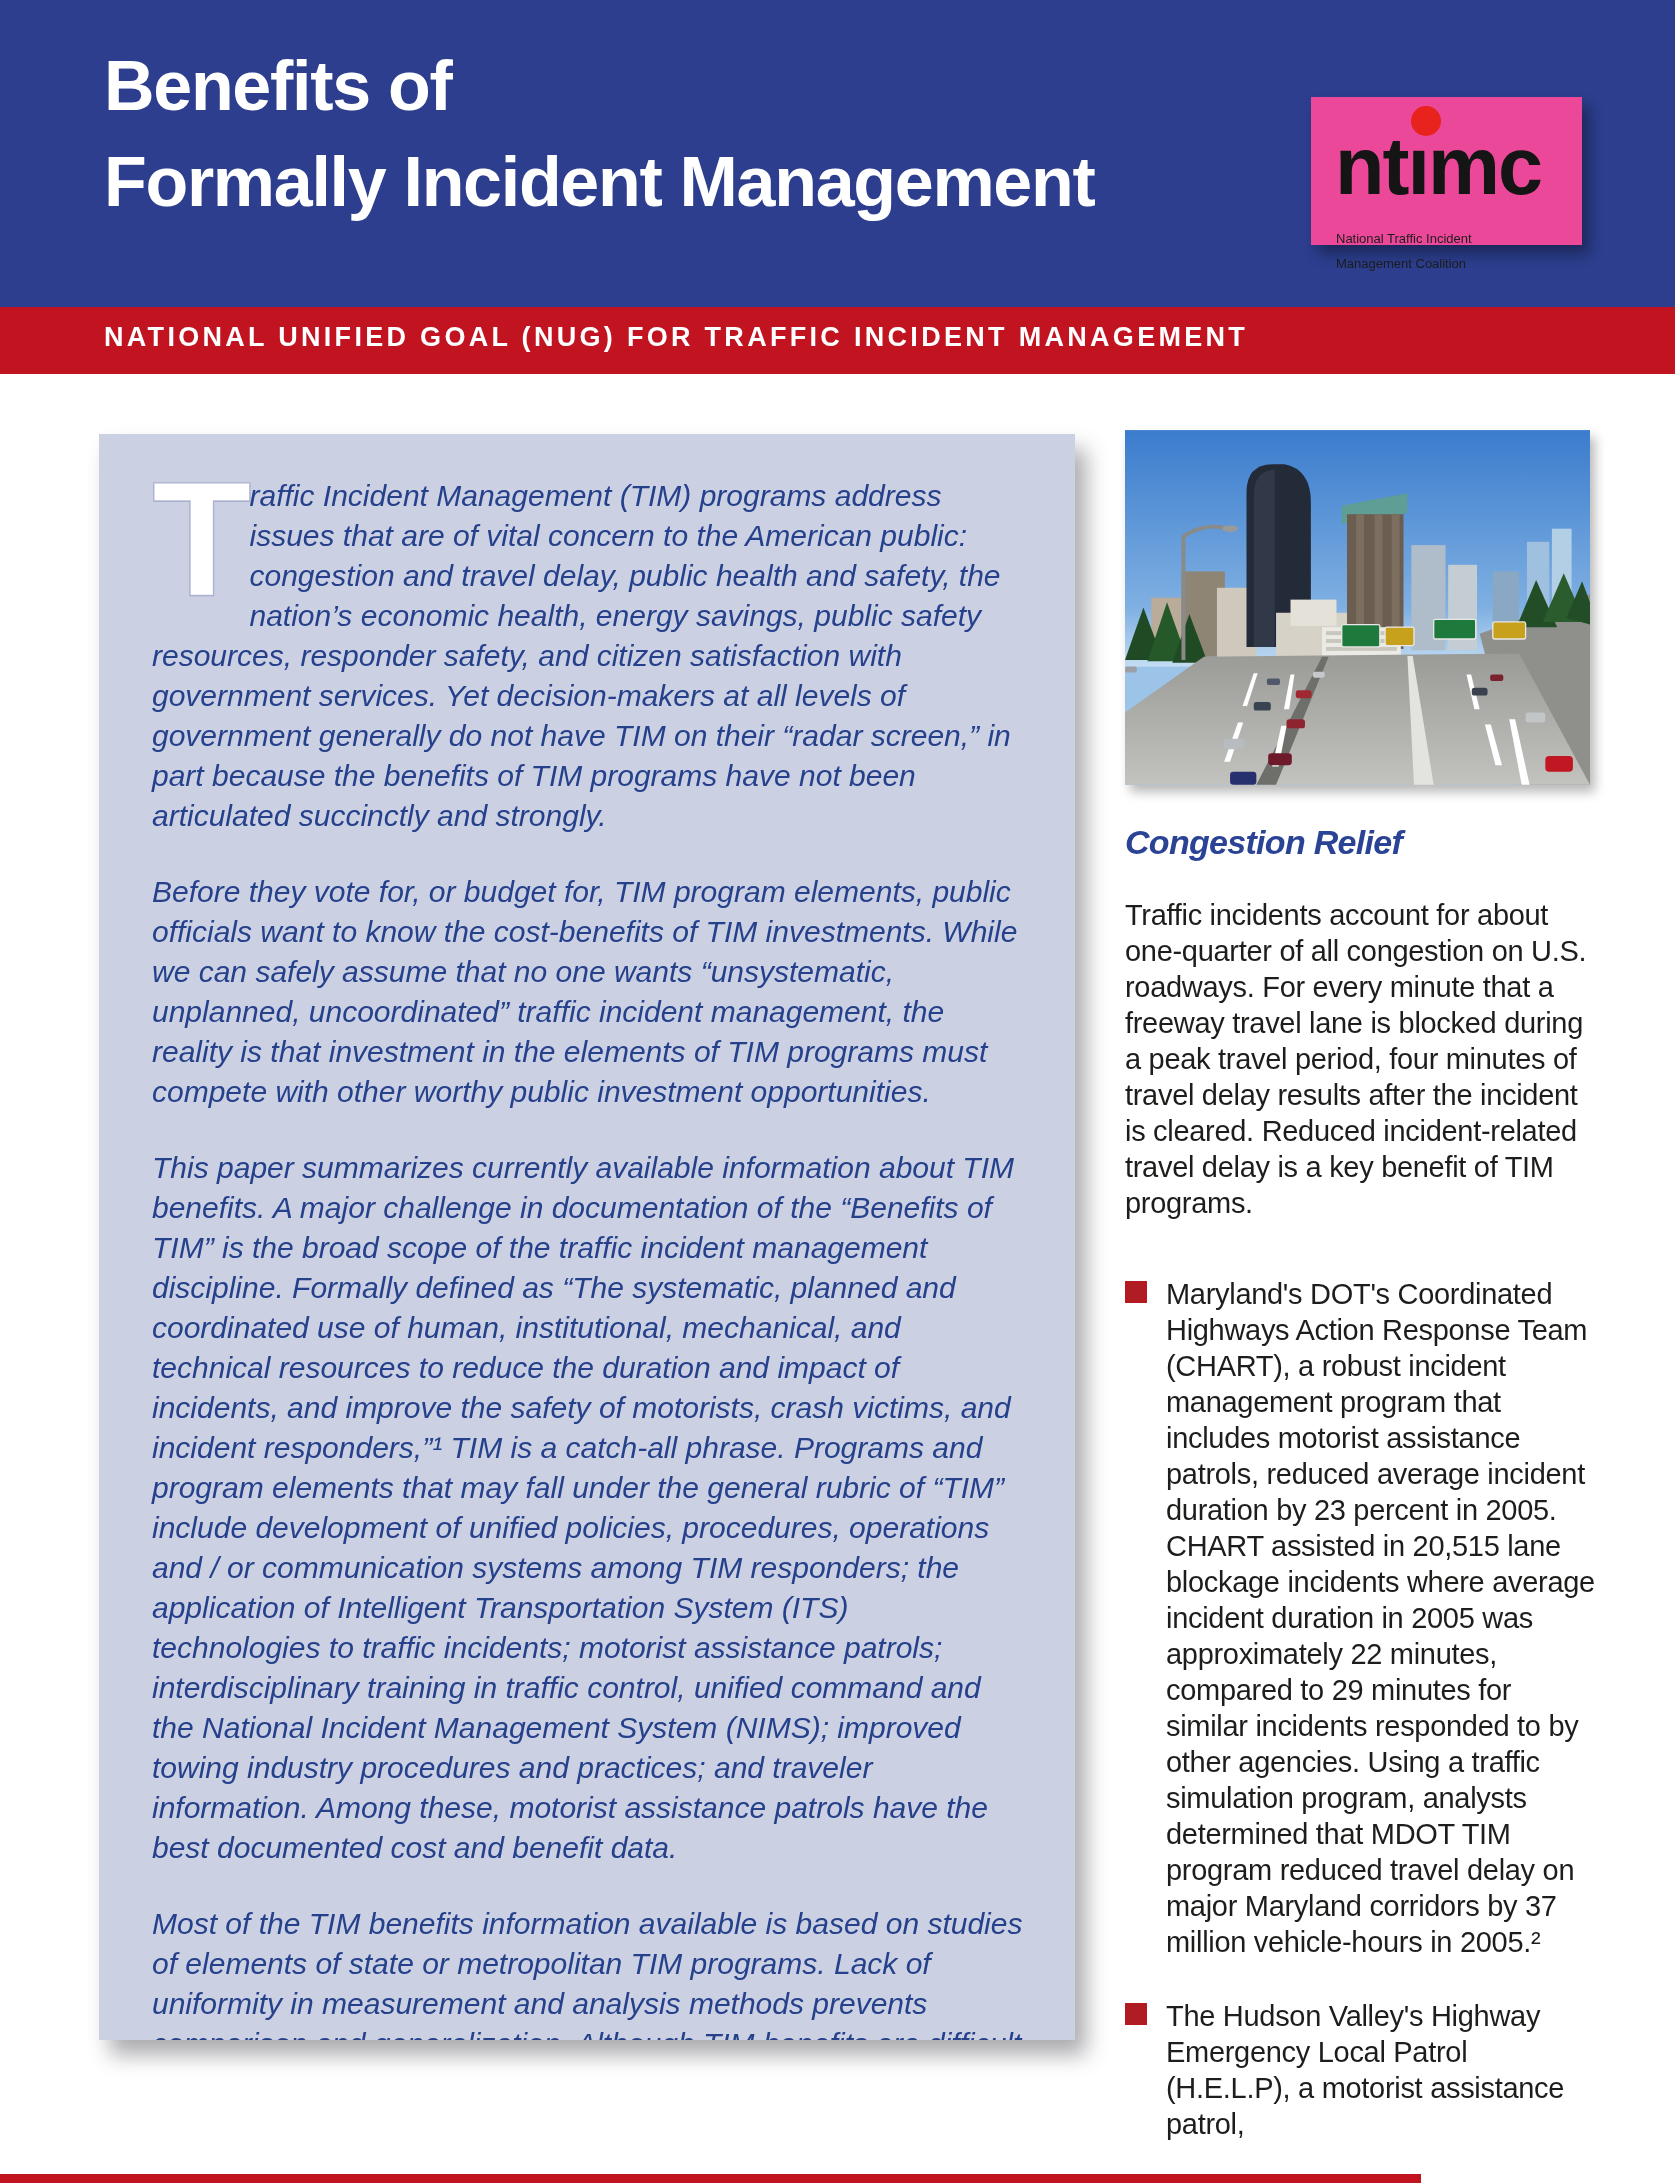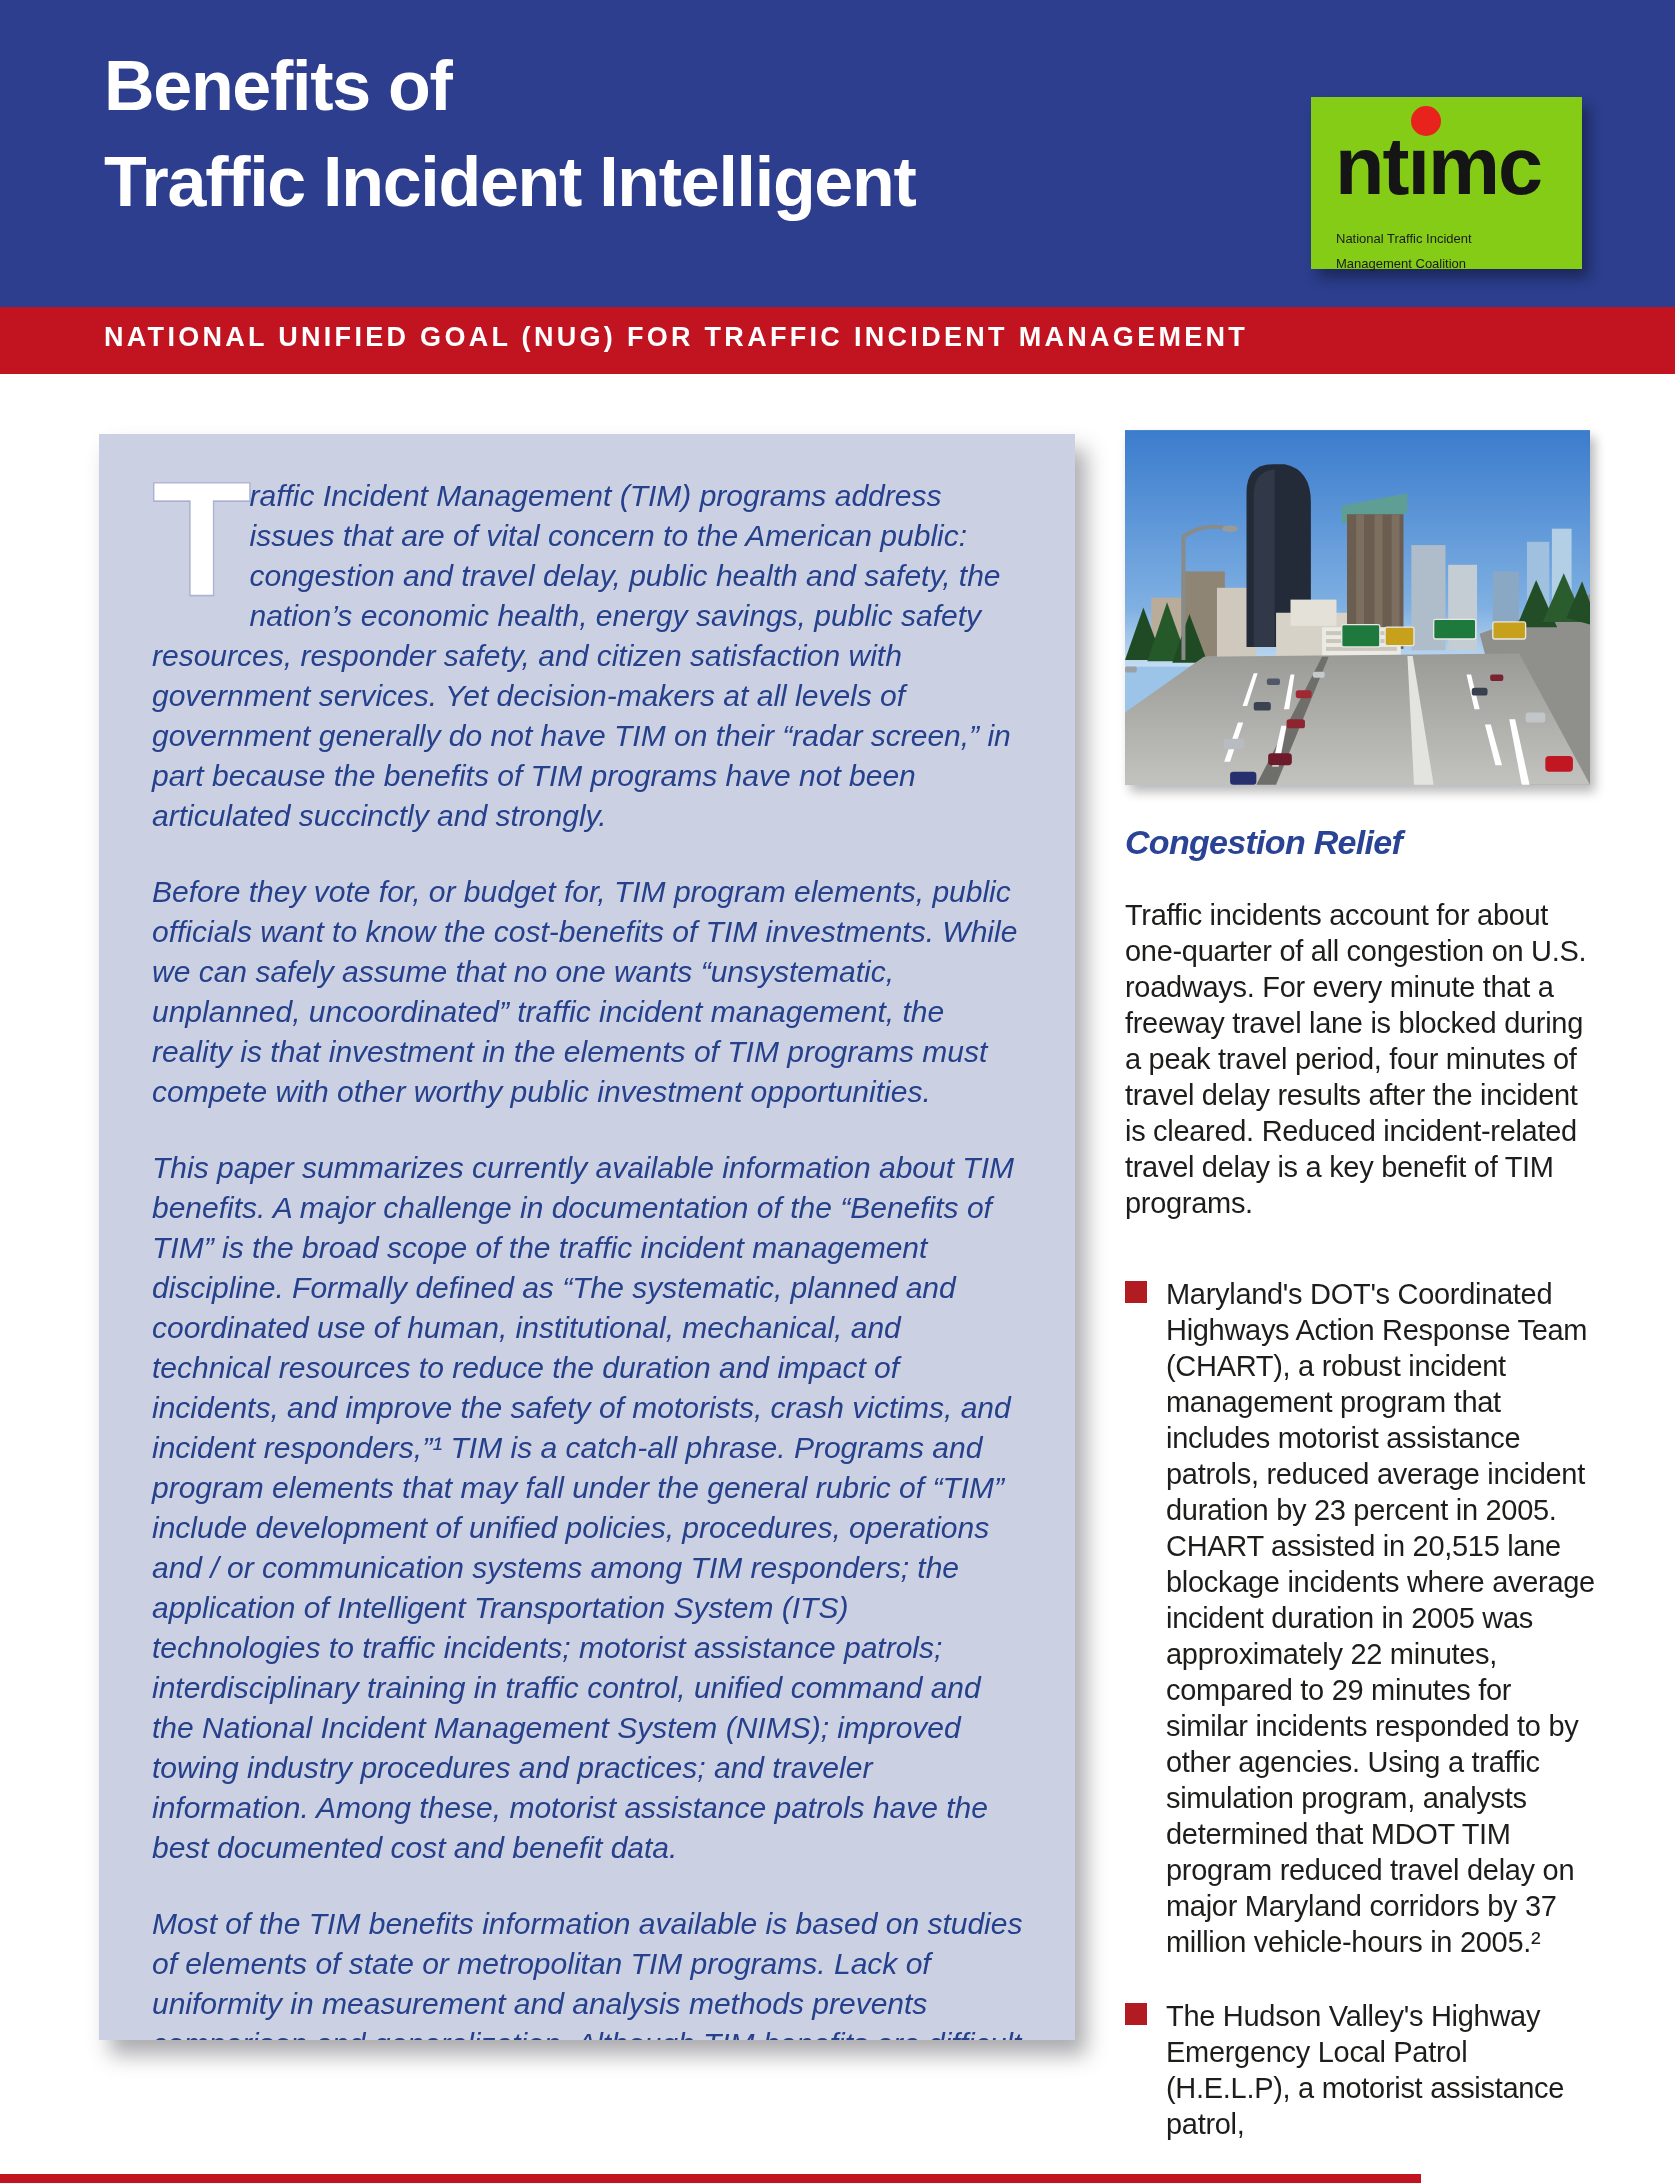--- a/index.html
+++ b/index.html
@@ -7,22 +7,22 @@
     position:relative; width:1675px; height:2183px; overflow:hidden;
     background:#ffffff; font-family:"Liberation Sans", sans-serif;padding-left:37px;
   }
 
   
   .header { position:absolute; left:0; top:0; width:1675px; height:307px; background:#2c3e8d; }
   .title { position:absolute; left:104px; top:38px; color:#ffffff; font-weight:bold;
            font-size:70px; line-height:96px; letter-spacing:-1.3px; }
   .title .line { display:block; white-space:nowrap; }
 
-  .logo-box { position:absolute; left:1311px; top:97px; width:271px; height:172px;
-              background:#84cc16; box-shadow:6.6px 9.2px 13px rgba(0,0,0,0.38); }
+  .logo-box { position:absolute; left:1311px; top:97px; width:271px; height:148px;
+              background:#ec4899; box-shadow:6.6px 9.2px 13px rgba(0,0,0,0.38); }
   .logo-word { position:absolute; left:24px; top:29px; font-size:81px; font-weight:bold;
                color:#151515; letter-spacing:-2px; line-height:1; }
   .logo-dot { position:absolute; left:100px; top:9.2px; width:30px; height:30px;
               border-radius:50%; background:#e8221c; }
   .logo-tagline { position:absolute; left:25px; top:129px; font-size:13px; line-height:25px;
                   color:#1c1c1c; letter-spacing:0px; }
 
   
   .band { position:absolute; left:0; top:307px; width:1675px; height:67px; background:#c11420; }
   .band-text { position:absolute; left:104px; top:14.5px; color:#ffffff; font-weight:bold;
@@ -59,21 +59,21 @@
   .footer-strip { position:absolute; left:0; top:2174px; width:1421px; height:9.2px; background:#c11420; }
 </style>
 </head>
 <body>
 
 <div class="page">
 
   <div class="header">
     <div class="title">
       <span class="line">Benefits of</span>
-      <span class="line">Traffic Incident Intelligent</span>
+      <span class="line">Formally Incident Management</span>
     </div>
     <div class="logo-box">
       <div class="logo-dot"></div>
       <div class="logo-word"><span>nt</span><span>ı</span><span>mc</span></div>
       <div class="logo-tagline">
         <span>National Traffic Incident</span><br>
         <span>Management Coalition</span>
       </div>
     </div>
   </div>

